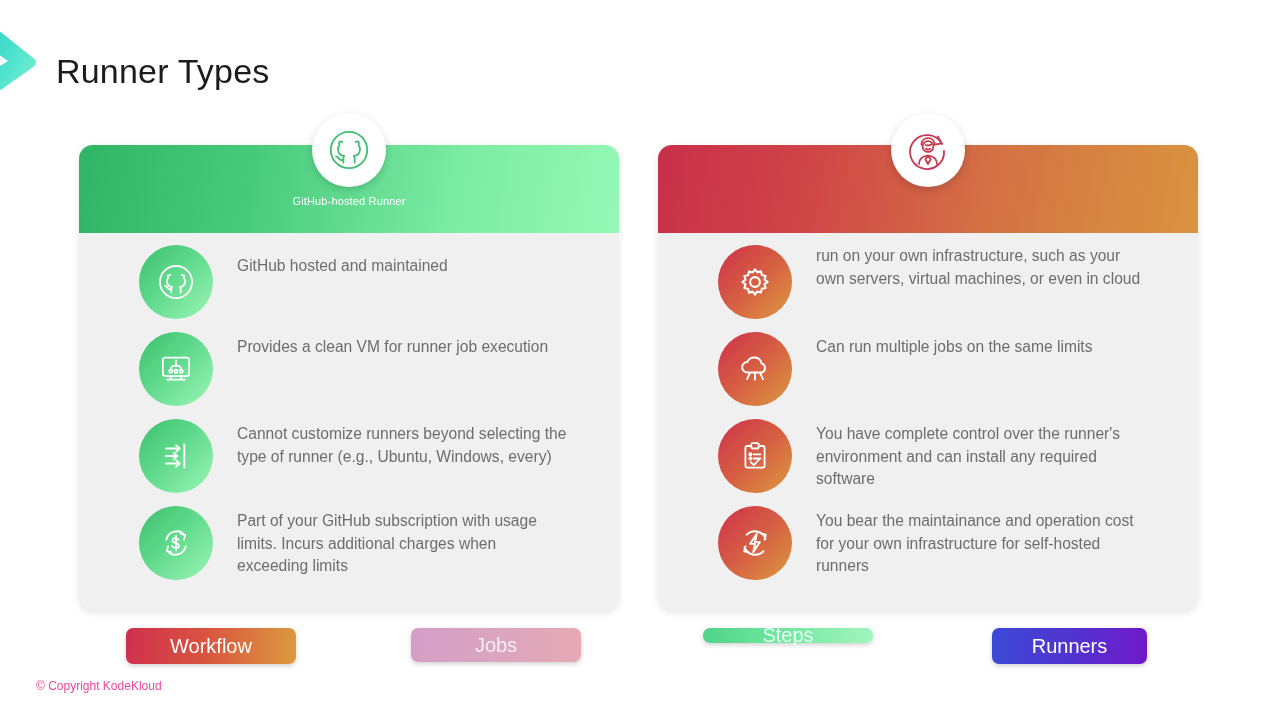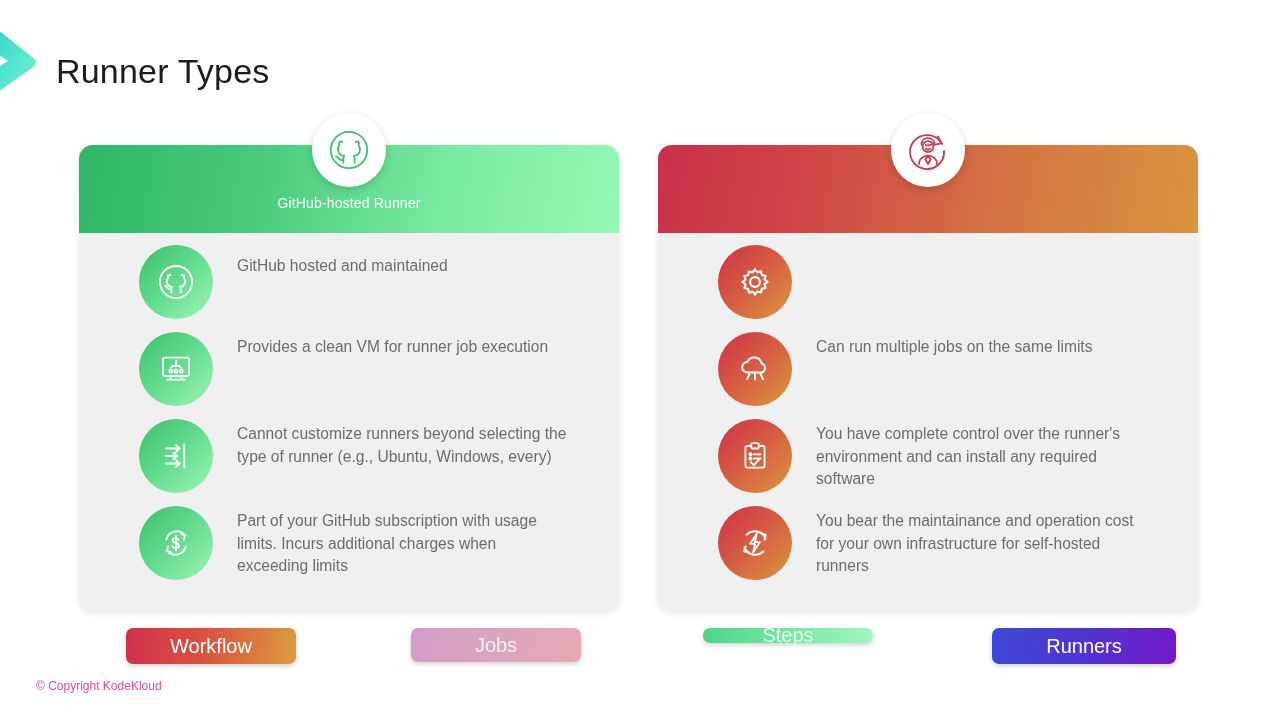--- a/index.html
+++ b/index.html
@@ -38,21 +38,21 @@
     border-radius: 14px 14px 0 0;
   }
   .card.left .card-header {
     background: linear-gradient(100deg, #2fb566 0%, #48ca7c 32%, #7ceca4 70%, #95f8b6 100%);
   }
   .card.right .card-header {
     background: linear-gradient(100deg, #c8304a 0%, #cf4347 26%, #d47244 62%, #d9953f 100%);
   }
   .card-title {
     position: absolute; left: 0; top: 50px; width: 100%;
-    text-align: center; font-size: 14px; color: #fdfdfd;
+    text-align: center; font-size: 11px; color: #fdfdfd;
     font-weight: 400; letter-spacing: .15px;
   }
 
   
   .badge {
     position: absolute; top: -32px; left: 50%; transform: translateX(-50%);
     width: 74px; height: 74px; border-radius: 50%;
     background: #ffffff;
     box-shadow: 0 3px 8px rgba(0,0,0,.16);
     display: flex; align-items: center; justify-content: center;
@@ -95,21 +95,21 @@
     left: 411px; top: 628px; width: 170px; height: 34px;
     background: linear-gradient(95deg, #d39ec6 0%, #dba5bf 50%, #e7a9b3 100%);
     color: #f4eef2;
   }
   .btn-steps {
     left: 703px; top: 628px; width: 170px; height: 15px;
     background: linear-gradient(95deg, #4fd389 0%, #70e7a1 45%, #a2f5bf 100%);
     color: #eafff1;
   }
   .btn-runners {
-    left: 992px; top: 628px; width: 184px; height: 36px;
+    left: 992px; top: 628px; width: 155px; height: 36px;
     background: linear-gradient(95deg, #3c49d6 0%, #5332cf 55%, #7218c9 100%);
   }
 
   
   .footer {
     position: absolute; left: 36px; top: 679px;
     font-size: 12px; color: #ec4899;
   }
 
   .ic { display: block; }
@@ -225,20 +225,21 @@
 
     <div class="list">
 
       <div class="row">
         <div class="bullet-icon">
           <svg class="ic" width="42" height="42" viewBox="0 0 48 48" fill="none" stroke="#ffffff" stroke-width="2.4" stroke-linecap="round" stroke-linejoin="round">
             <path d="M24 9.5l2.6 3.5 4.2-1.2 1 4.3 4.3 1-1.2 4.2 3.5 2.6-3.5 2.6 1.2 4.2-4.3 1-1 4.3-4.2-1.2L24 38.5l-2.6-3.5-4.2 1.2-1-4.3-4.3-1 1.2-4.2L9.6 24l3.5-2.6-1.2-4.2 4.3-1 1-4.3 4.2 1.2z"></path>
             <circle cx="24" cy="24" r="5.6"></circle>
           </svg>
         </div>
+        <div class="text">run on your own infrastructure, such as your own servers, virtual machines, or even in cloud</div>
       </div>
 
       <div class="row">
         <div class="bullet-icon">
           <svg class="ic" width="42" height="42" viewBox="0 0 48 48" fill="none" stroke="#ffffff" stroke-width="2.2" stroke-linecap="round" stroke-linejoin="round">
             <path d="M15.5 28a6 6 0 0 1-.3-12 8.6 8.6 0 0 1 16.3 1.5A5.6 5.6 0 0 1 32 28z"></path>
             <path d="M24 28v8"></path>
             <path d="M18 29l-3 6.5"></path>
             <path d="M30 29l3 6.5"></path>
           </svg>

